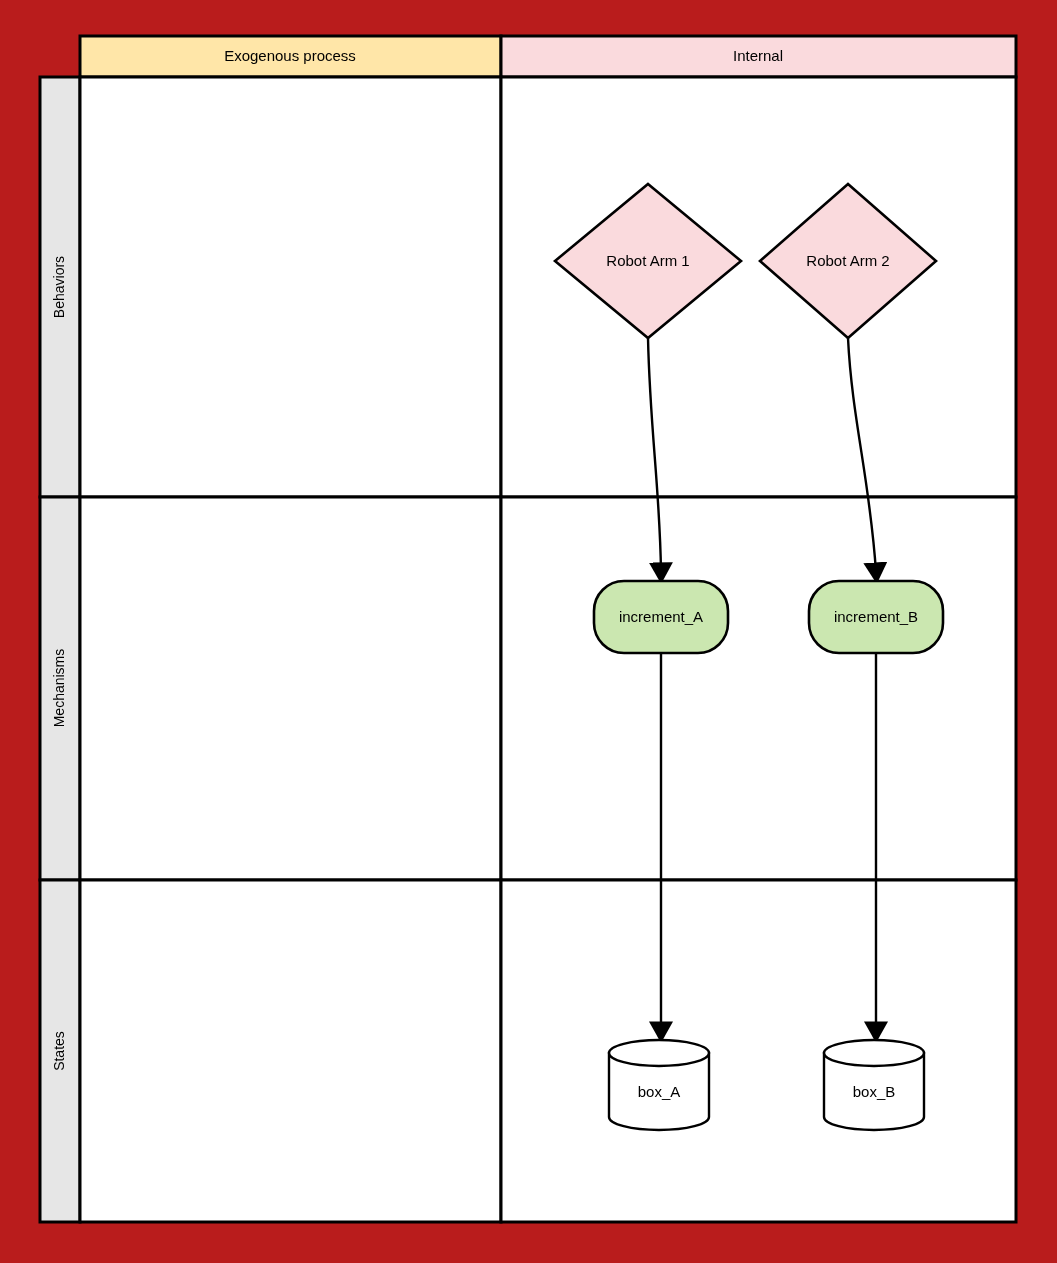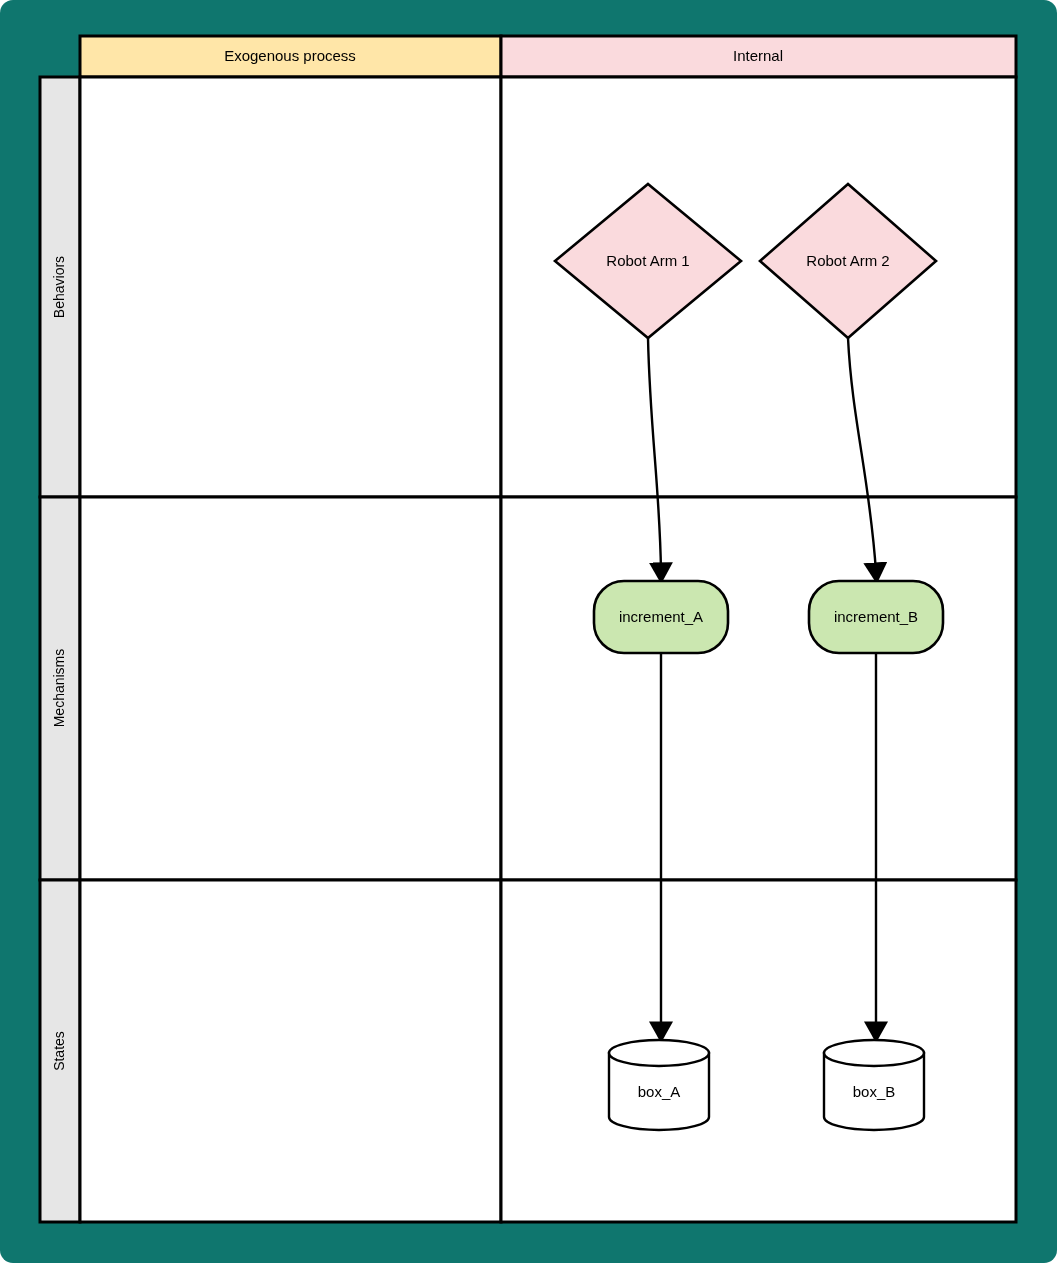--- a/index.html
+++ b/index.html
@@ -7,23 +7,22 @@
     padding: 0;
     background: #ffffff;
   }
   body {
     font-family: "Liberation Sans", sans-serif;
   }
   #canvas {
     position: relative;
     width: 1057px;
     height: 1263px;
-    background: #0f766e;
+    background: #b91c1c;
     overflow: hidden;
-    border-radius: 13px;
   }
   svg.layer {
     position: absolute;
     left: 0;
     top: 0;
     width: 1057px;
     height: 1263px;
   }
   .node-label {
     font-family: "Liberation Sans", sans-serif;

